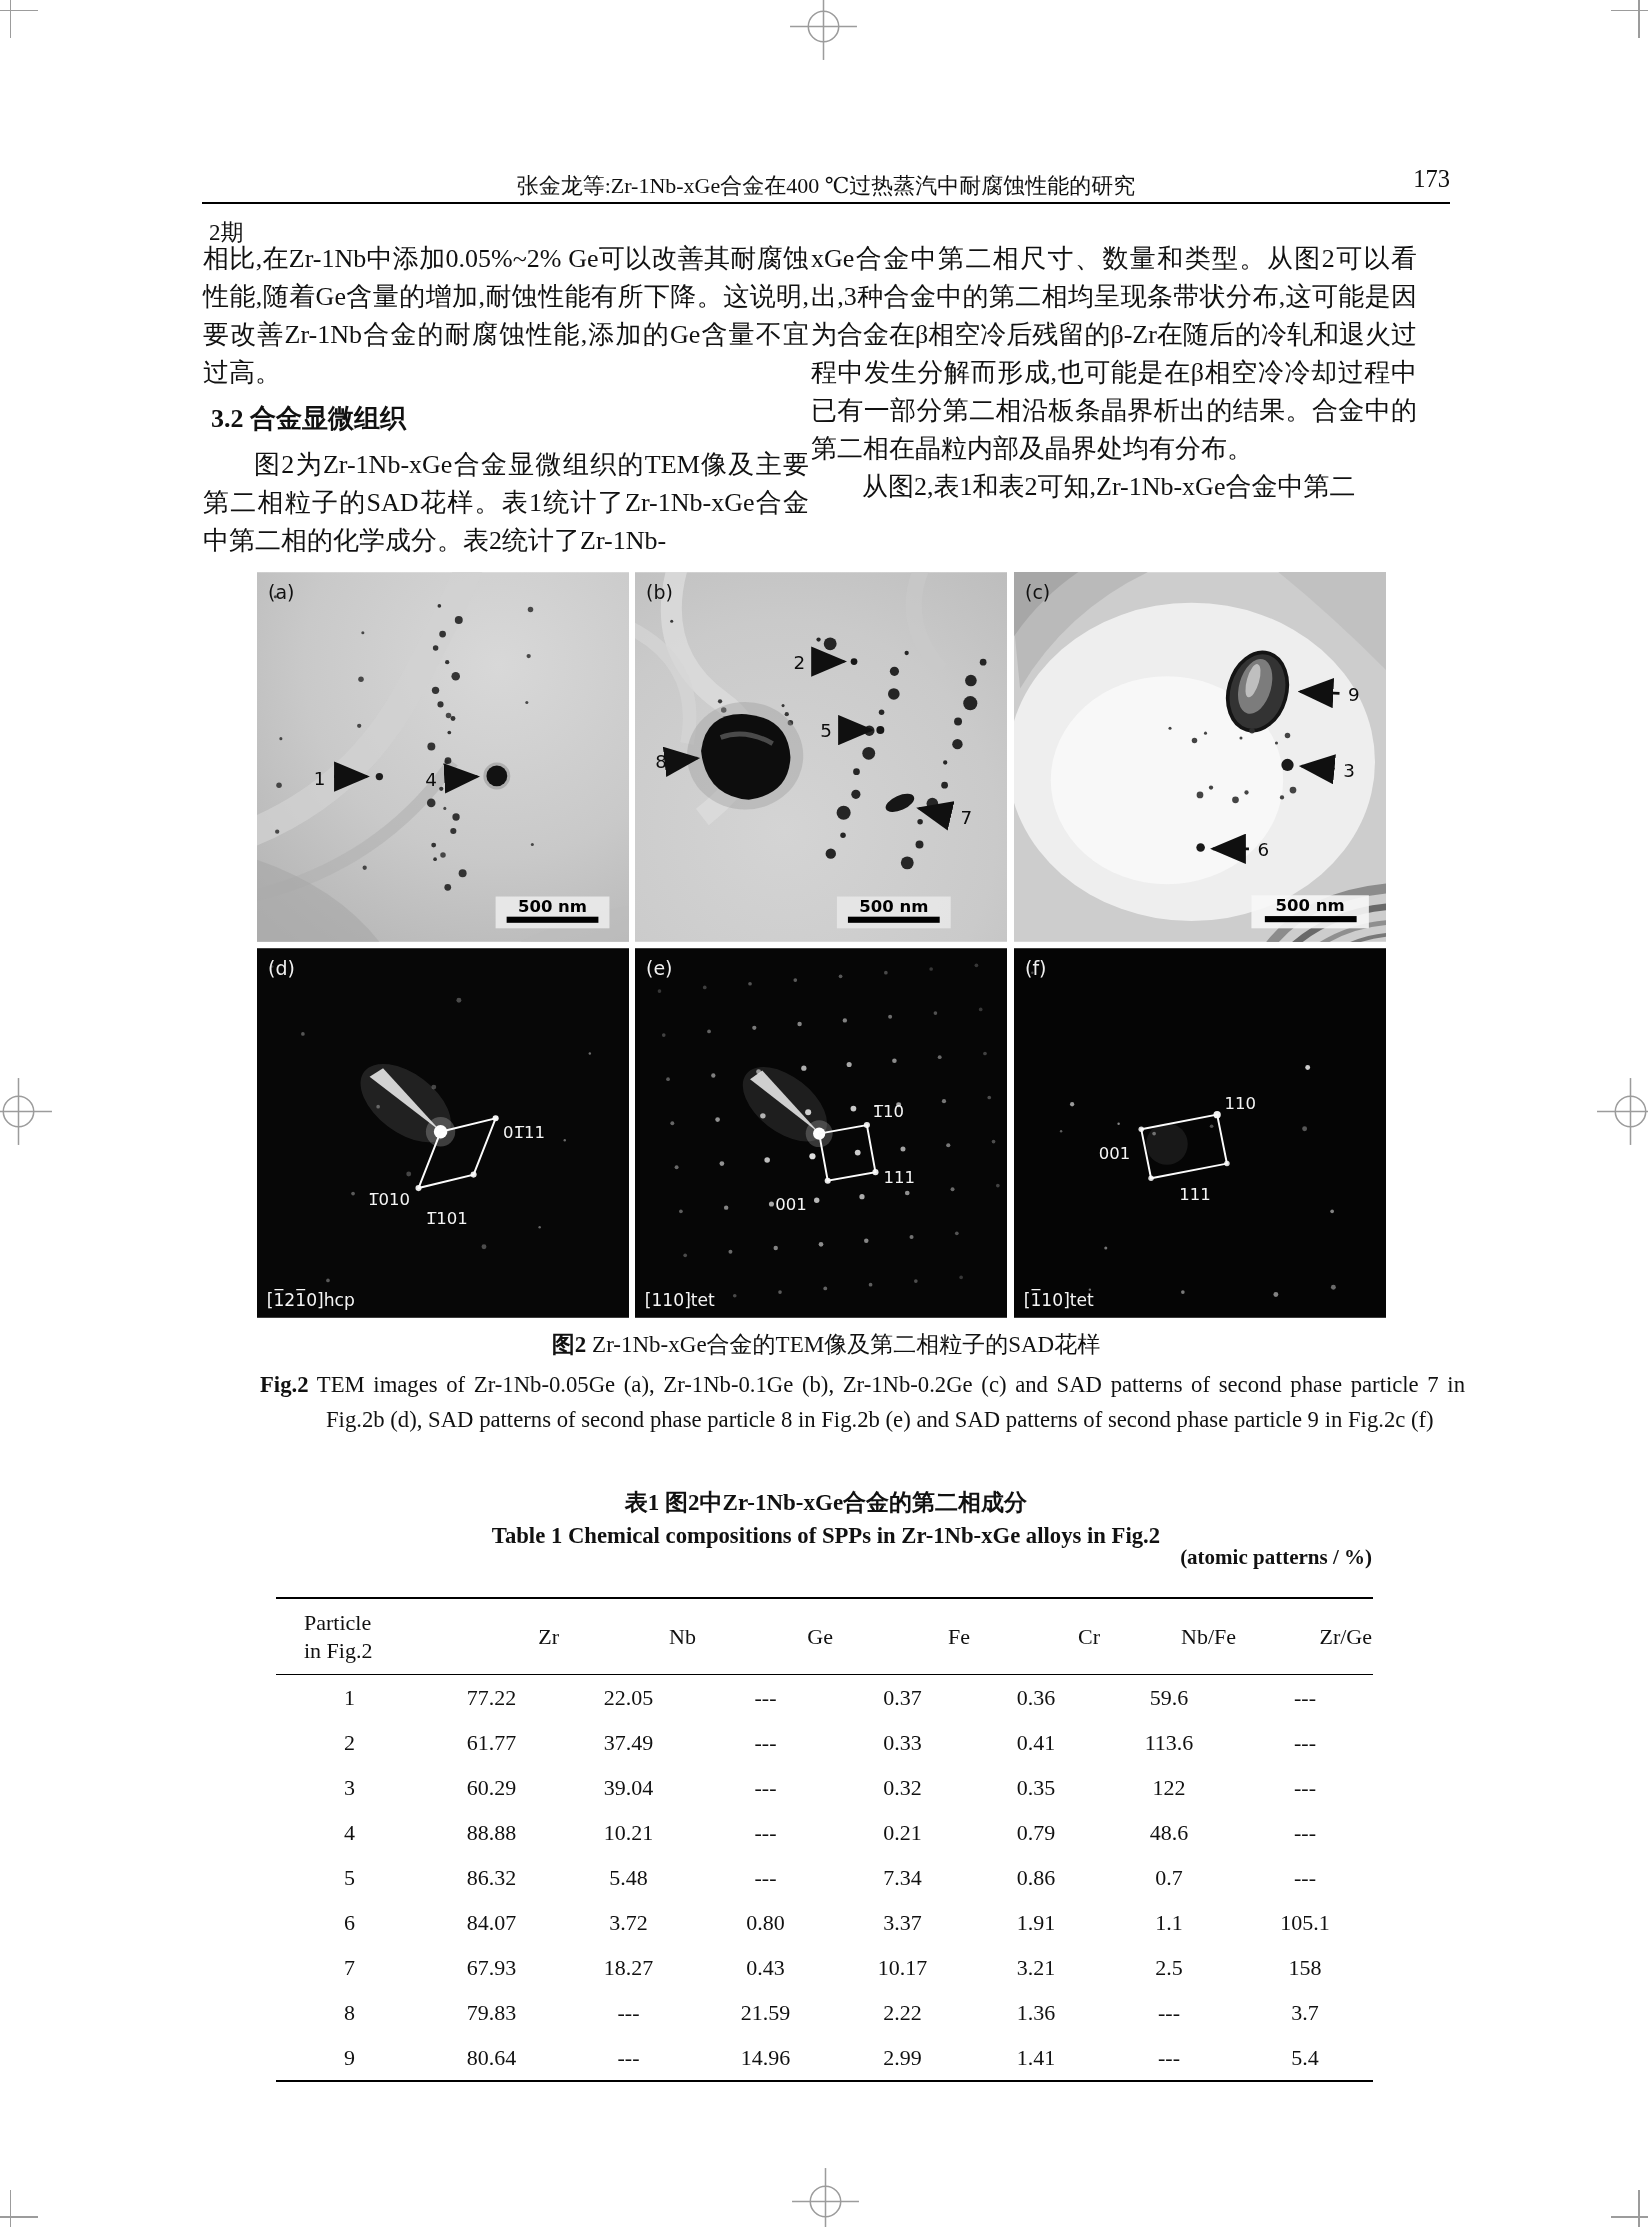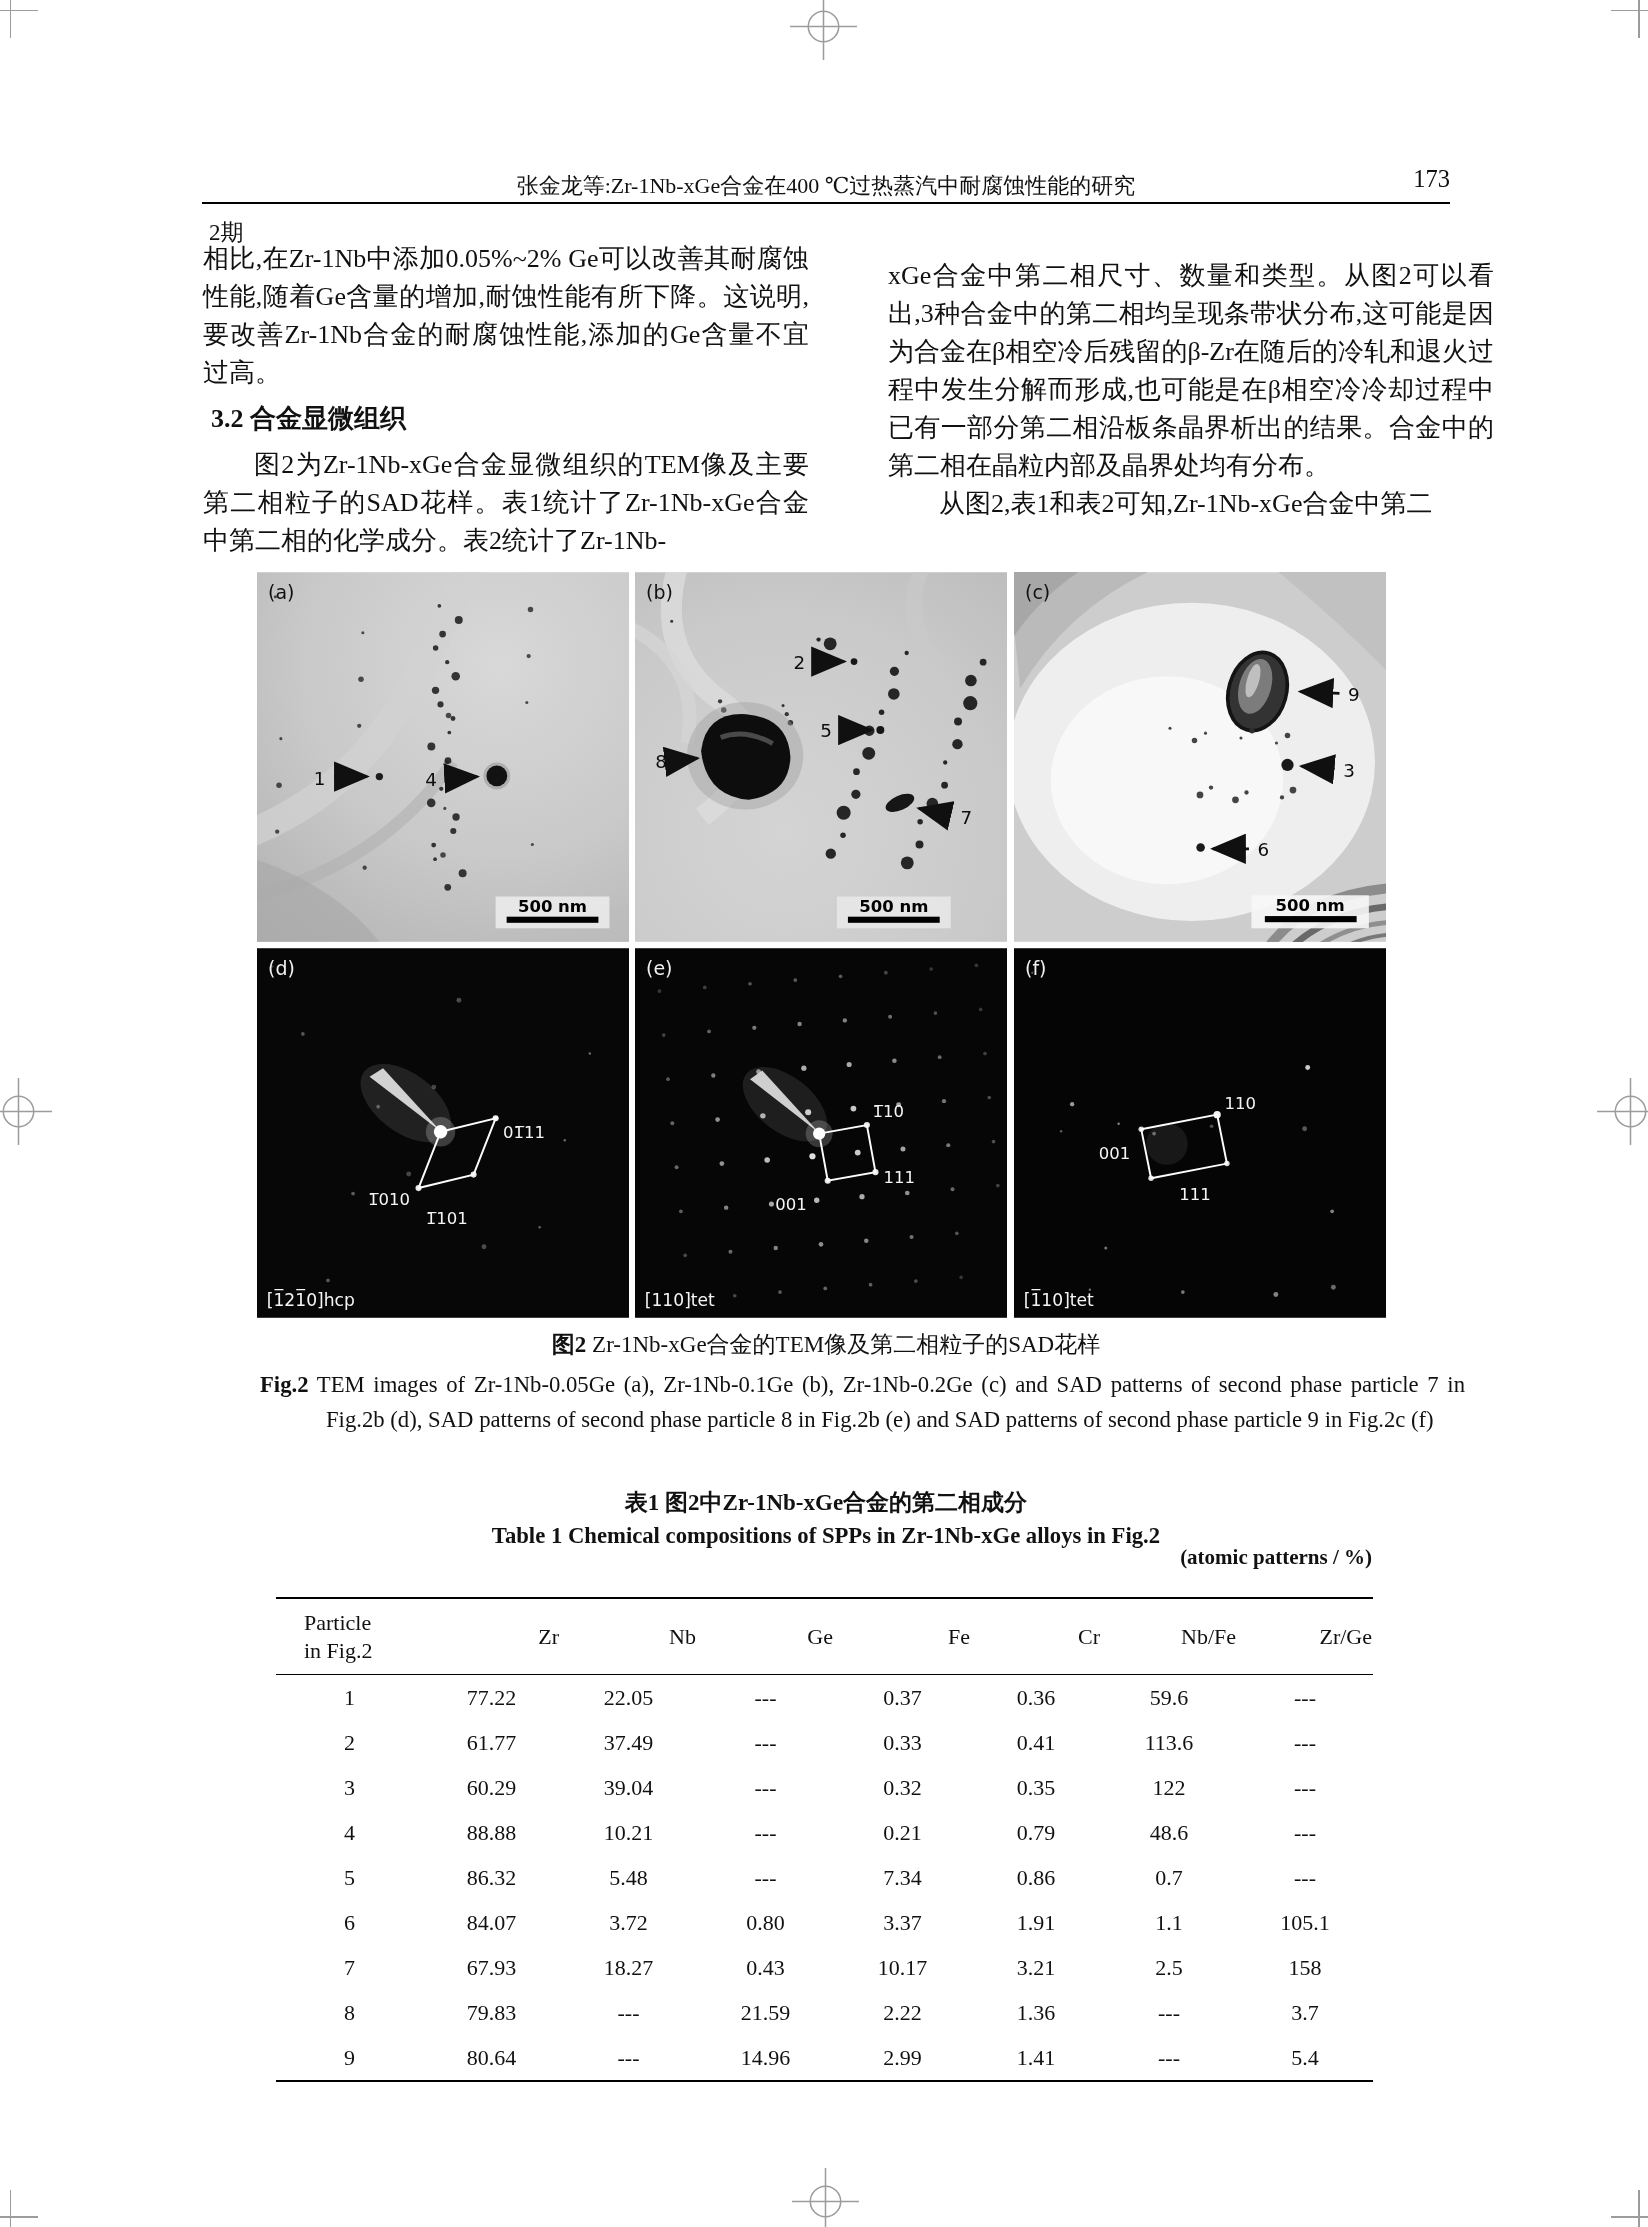--- a/index.html
+++ b/index.html
@@ -15,21 +15,21 @@
 
   
   .issue{position:absolute;left:209px;top:169px;font-size:23px;margin-top:48px;}
   .runtitle{position:absolute;left:202px;top:171px;width:1248px;text-align:center;font-size:22px;}
   .pageno{position:absolute;left:1389px;top:165px;width:61px;text-align:right;font-size:24.5px;}
   .headrule{position:absolute;left:202px;top:202px;width:1248px;height:1.8px;background:#000;}
 
   
   .col{position:absolute;top:240px;width:606px;}
   .col-left{left:203px;}
-  .col-right{left:888px;margin-top:17px;}
+  .col-right{left:811px;}
   .col p{margin:0;text-align:justify;font-size:26px;line-height:38px;}
   .col p.indent{text-indent:51px;}
   .col .sec{margin:8px;font-size:26px;line-height:38px;font-weight:bold;}
 
   
   .figure{position:absolute;left:257px;top:572px;width:1129px;height:746px;}
   .panel{position:absolute;width:372px;height:370px;overflow:hidden;}
   svg text{font-family:"DejaVu Sans","Liberation Sans",sans-serif;}
   text.tag{font-size:31px;fill:#111;}
   text.tagw{font-size:31px;fill:#f0f0f0;}

